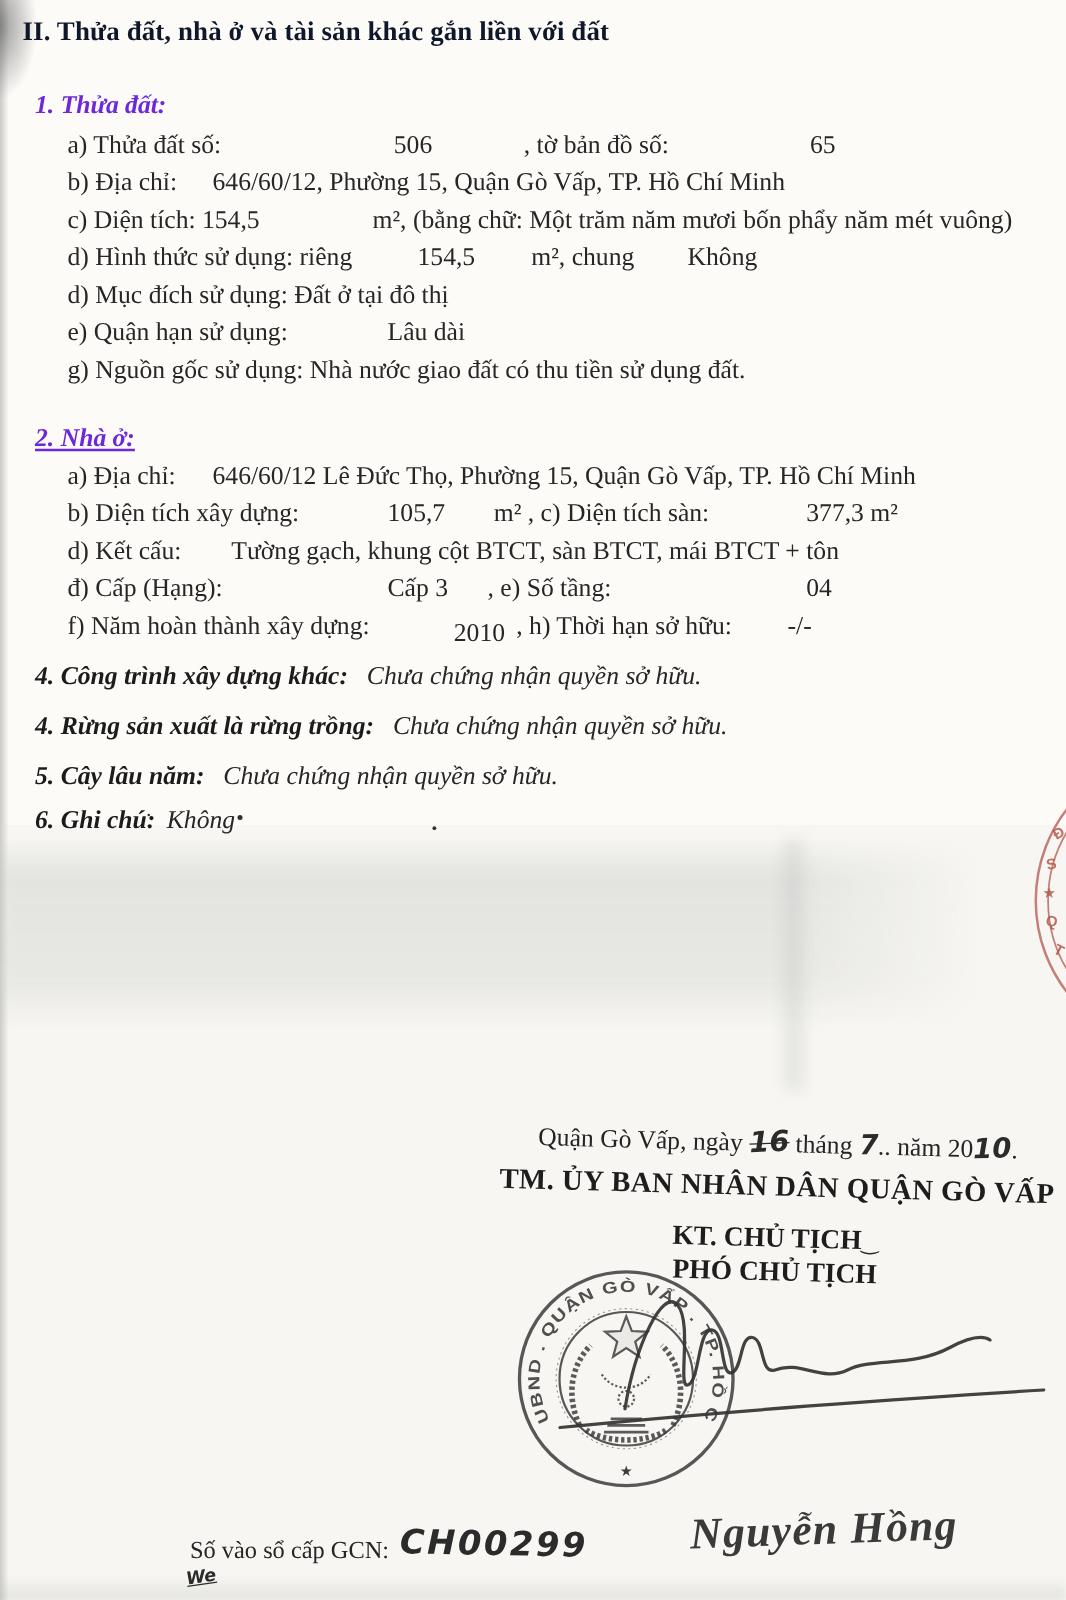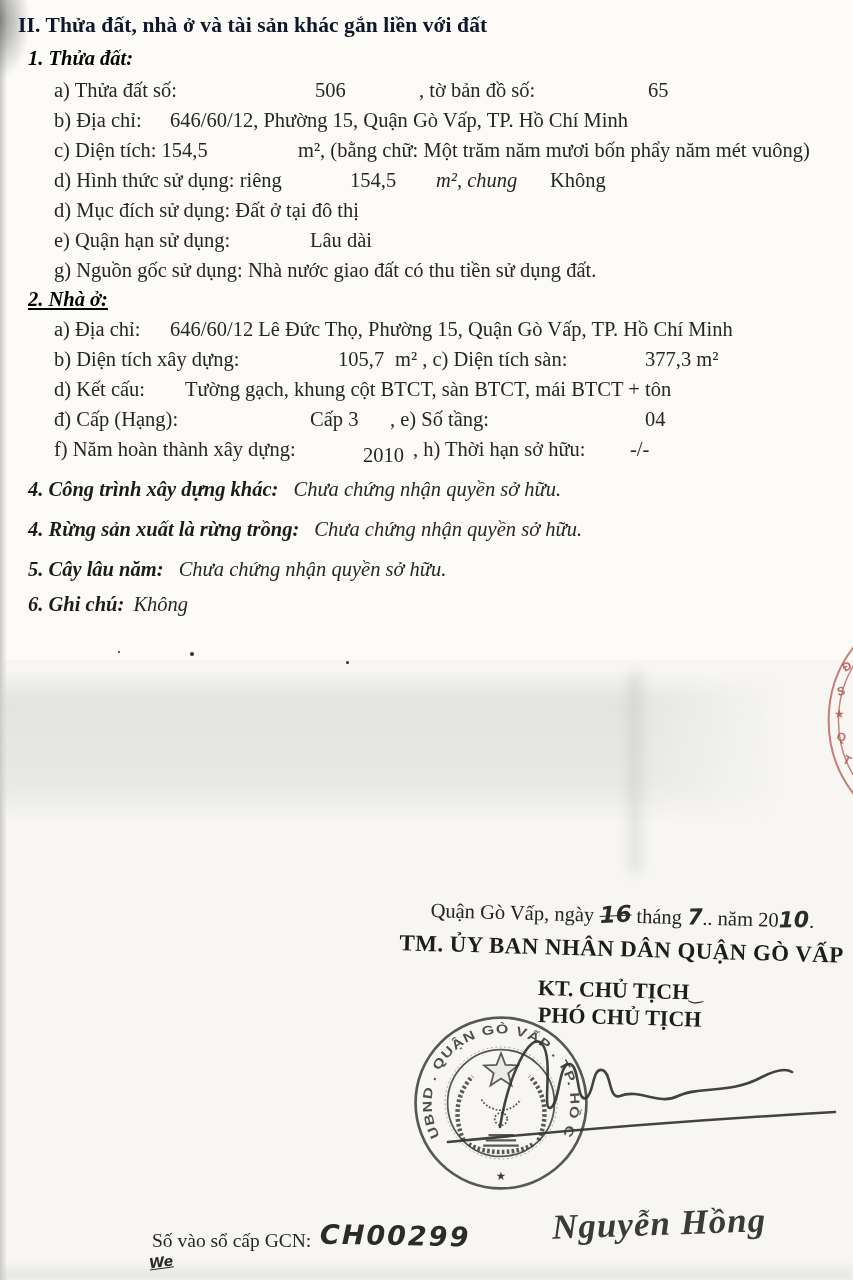--- a/index.html
+++ b/index.html
@@ -17,22 +17,22 @@
     mask-image:linear-gradient(90deg,#000 78%,transparent 98%);}
   .band2{position:absolute;left:0;top:660px;width:853px;height:620px;background:rgba(210,211,208,.12);}
   .streak{position:absolute;left:628px;top:672px;width:14px;height:200px;
     background:rgba(175,180,177,.28);filter:blur(6px);}
   .bottom-shade{position:absolute;left:0;top:1262px;width:853px;height:18px;
     background:linear-gradient(0deg,rgba(185,187,185,.35),rgba(185,187,185,0));filter:blur(3px);}
   .speck{position:absolute;background:#2f2f2f;border-radius:50%;}
   
   .content{position:absolute;left:18px;top:8px;width:832px;}
   .h1{font-size:21.5px;font-weight:bold;color:#0f172a;line-height:34px;letter-spacing:.1px;}
-  .sec-title{font-size:20.5px;font-weight:bold;font-style:italic;color:#000000;
-             padding-left:10px;line-height:33px;}
+  .sec-title{font-size:20.5px;font-weight:bold;font-style:italic;color:#6d28d9;
+             padding-left:10px;line-height:33px;margin-top:26px;}
   .sec-title.s2{line-height:29px;text-decoration:underline;}
   .ln{position:relative;height:30px;padding-left:36px;font-size:20.5px;line-height:30px;white-space:nowrap;}
   .val{position:absolute;top:0;}
   .sec36{padding-left:10px;height:40px;font-size:20.5px;line-height:38px;white-space:nowrap;}
   .sec36 .t{font-weight:bold;font-style:italic;color:#1b1b1b;}
   .sec36 .x{font-style:italic;margin-left:10px;}
   .s6{height:30px;line-height:28px;}
   
   .sig-block{position:absolute;left:393px;top:895px;width:460px;transform:rotate(1.6deg);
              transform-origin:0 0;text-align:center;white-space:nowrap;}
@@ -83,39 +83,39 @@
     <div class="ln">
       <span>b) Địa chỉ:</span>
       <span class="val" style="left:152px;">646/60/12, Phường 15, Quận Gò Vấp, TP. Hồ Chí Minh</span>
     </div>
     <div class="ln">
       <span>c) Diện tích: 154,5</span>
       <span class="val" style="left:280px;">m², (bằng chữ: Một trăm năm mươi bốn phẩy năm mét vuông)</span>
     </div>
     <div class="ln">
       <span>d) Hình thức sử dụng: riêng</span>
-      <span class="val" style="left:332px;">154,5</span>
-      <span class="val" style="left:418px;font-style:italic;">m², chung</span>
+      <span class="val" style="left:316px;">154,5</span>
+      <span class="val" style="left:407px;">m², chung</span>
       <span class="val" style="left:532px;">Không</span>
     </div>
     <div class="ln">d) Mục đích sử dụng: Đất ở tại đô thị</div>
     <div class="ln">
       <span>e) Quận hạn sử dụng:</span>
       <span class="val" style="left:292px;">Lâu dài</span>
     </div>
     <div class="ln">g) Nguồn gốc sử dụng: Nhà nước giao đất có thu tiền sử dụng đất.</div>
 
     <div class="sec-title s2">2. Nhà ở:</div>
     <div class="ln">
       <span>a) Địa chỉ:</span>
       <span class="val" style="left:152px;">646/60/12 Lê Đức Thọ, Phường 15, Quận Gò Vấp, TP. Hồ Chí Minh</span>
     </div>
     <div class="ln">
       <span>b) Diện tích xây dựng:</span>
-      <span class="val" style="left:292px;margin-left:28px;">105,7</span>
+      <span class="val" style="left:292px;">105,7</span>
       <span class="val" style="left:377px;">m² , c) Diện tích sàn:</span>
       <span class="val" style="left:627px;">377,3 m²</span>
     </div>
     <div class="ln">
       <span>d) Kết cấu:</span>
       <span class="val" style="left:167px;">Tường gạch, khung cột BTCT, sàn BTCT, mái BTCT + tôn</span>
     </div>
     <div class="ln">
       <span>đ) Cấp (Hạng):</span>
       <span class="val" style="left:292px;">Cấp 3</span>

